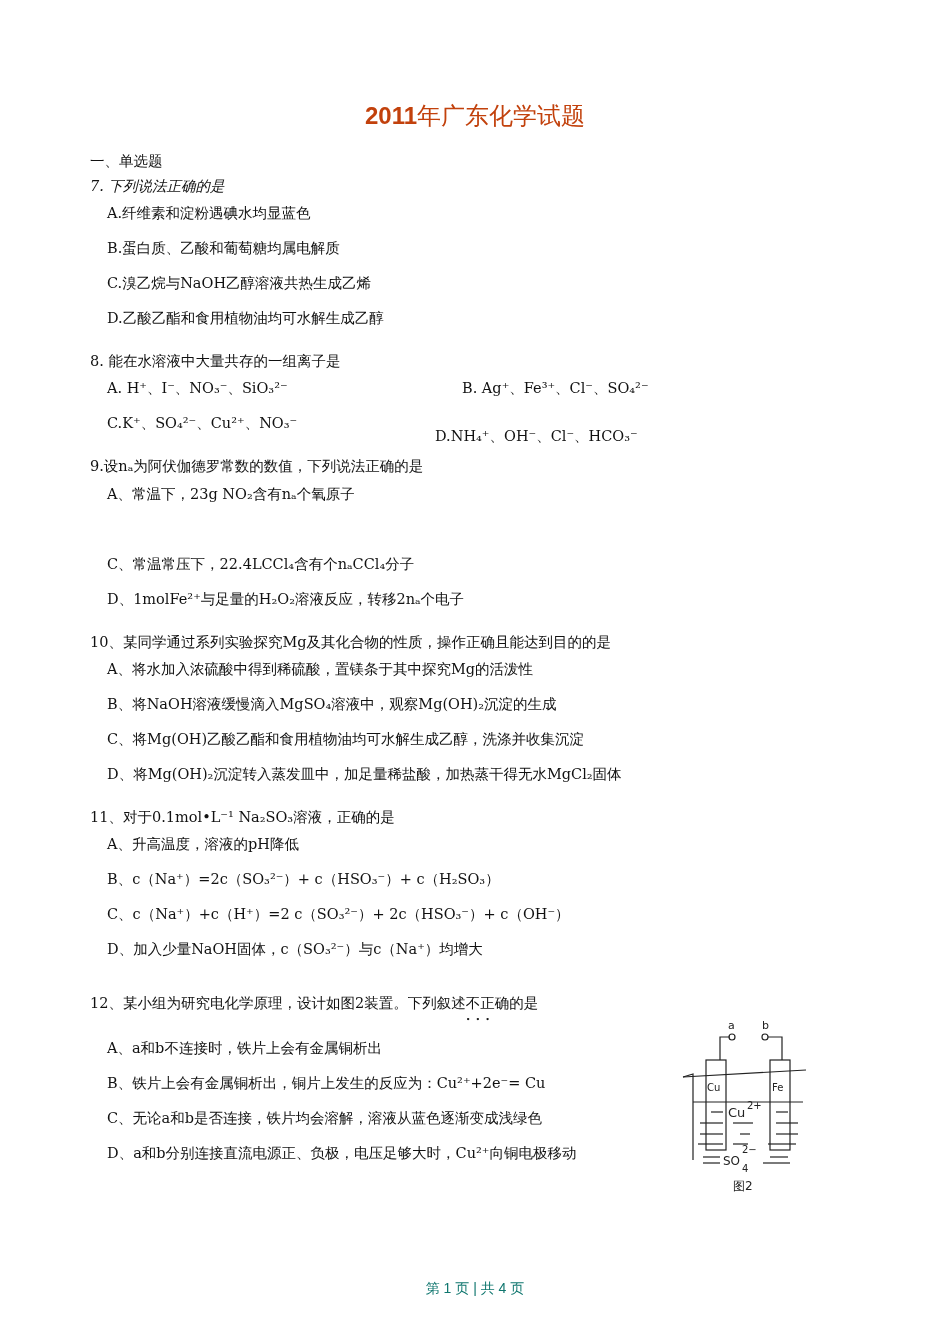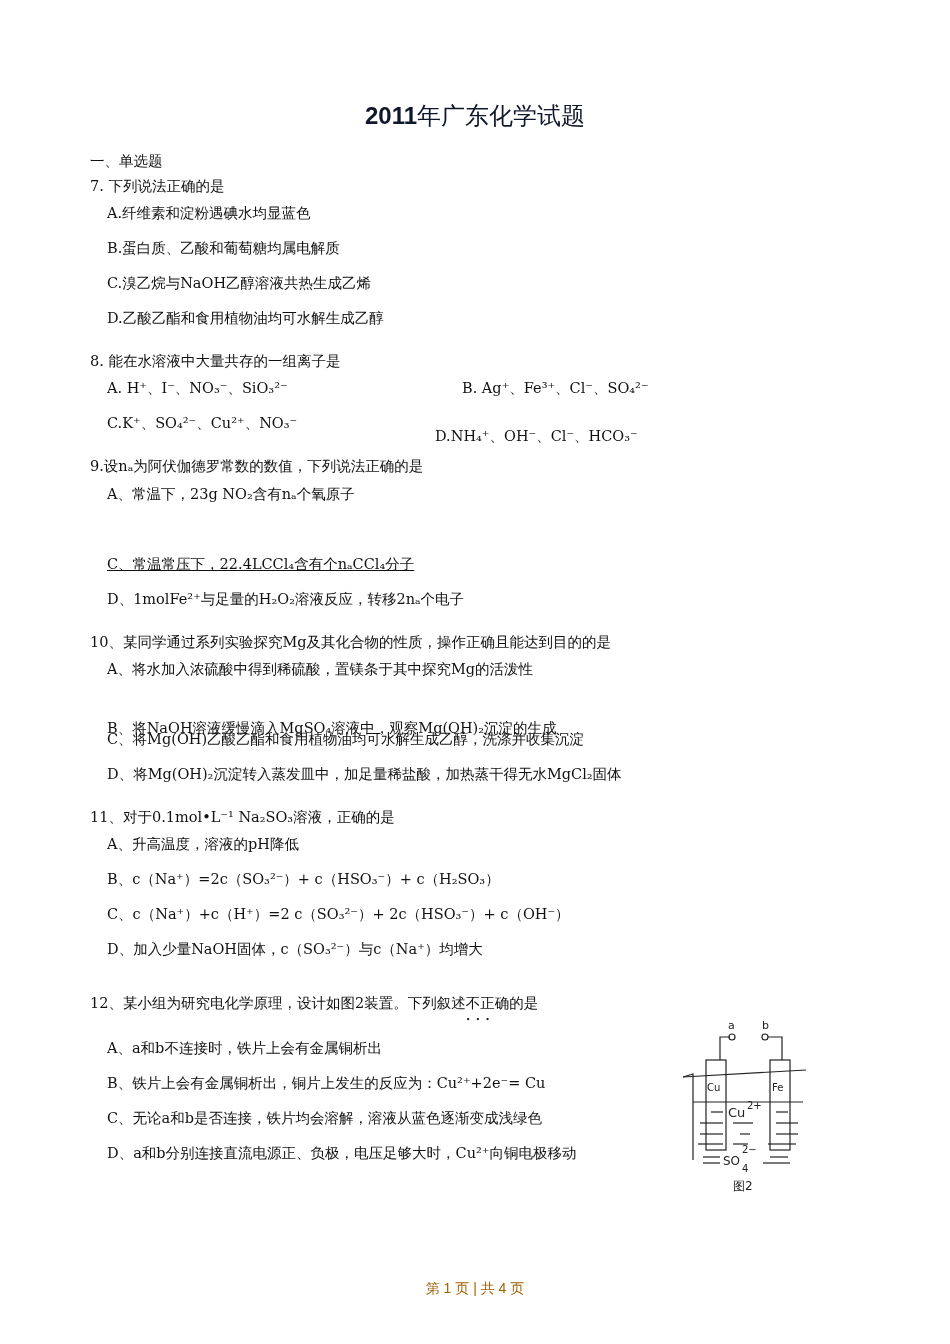--- a/index.html
+++ b/index.html
@@ -1,60 +1,60 @@
 <!DOCTYPE html>
 <html><head>
 <meta charset="utf-8">
 <style>
   html, body { margin: 0; padding: 0; background: #ffffff; }
   body { width: 950px; height: 1344px; position: relative; overflow: hidden;
          font-family: "DejaVu Serif", "Liberation Serif", serif; color: #111; }
   .page { position: absolute; left: 0; top: 0; width: 950px; height: 1344px; }
   .title { position: absolute; top: 100px; left: 0; width: 950px; text-align: center;
-           font-size: 24px; color: #0f172a; }
+           font-size: 24px; color: #c2410c; }
   .title .yr { font-family: "Liberation Sans", sans-serif; font-weight: bold; }
   .line { position: absolute; font-size: 14.5px; white-space: nowrap; line-height: 20px; }
   .q { left: 90px; margin-top: 8px; }
   .opt { left: 107px; }
   .emph { position: relative; }
   .emph::after { content: "\2022 \2022 \2022"; position: absolute; left: 0; top: 15px;
                  font-size: 8px; letter-spacing: 5px; color: #111; }
   .figure { position: absolute; left: 678px; top: 1010px; width: 135px; height: 185px; }
   .footer { position: absolute; top: 1280px; left: 0; width: 950px; text-align: center;
-            font-family: "Liberation Sans", sans-serif; font-size: 14px; color: #a16207; }
+            font-family: "Liberation Sans", sans-serif; font-size: 14px; color: #0f766e; }
 </style>
 </head>
 <body>
 
 <div class="page">
 
   <div class="title"><span class="yr">2011</span><span>年广东化学试题</span></div>
 
   <div class="line q" style="top:143px;">一、单选题</div>
 
-  <div class="line q" style="top:168px;">7. 下列说法正确的是</div>
+  <div class="line q" style="top:168px;font-style:italic;">7. 下列说法正确的是</div>
   <div class="line opt" style="top:203px;">A.纤维素和淀粉遇碘水均显蓝色</div>
   <div class="line opt" style="top:238px;">B.蛋白质、乙酸和葡萄糖均属电解质</div>
   <div class="line opt" style="top:273px;">C.溴乙烷与NaOH乙醇溶液共热生成乙烯</div>
   <div class="line opt" style="top:308px;">D.乙酸乙酯和食用植物油均可水解生成乙醇</div>
 
   <div class="line q" style="top:343px;">8. 能在水溶液中大量共存的一组离子是</div>
   <div class="line opt" style="top:378px;">A. H⁺、I⁻、NO₃⁻、SiO₃²⁻</div>
   <div class="line" style="top:378px; left:462px;">B. Ag⁺、Fe³⁺、Cl⁻、SO₄²⁻</div>
   <div class="line opt" style="top:413px;">C.K⁺、SO₄²⁻、Cu²⁺、NO₃⁻</div>
   <div class="line" style="top:413px; left:435px;margin-top:13px;">D.NH₄⁺、OH⁻、Cl⁻、HCO₃⁻</div>
 
   <div class="line q" style="top:448px;">9.设nₐ为阿伏伽德罗常数的数值，下列说法正确的是</div>
   <div class="line opt" style="top:484px;">A、常温下，23g NO₂含有nₐ个氧原子</div>
-  <div class="line opt" style="top:554px;text-decoration:underline;">C、常温常压下，22.4LCCl₄含有个nₐCCl₄分子</div>
+  <div class="line opt" style="top:554px;">C、常温常压下，22.4LCCl₄含有个nₐCCl₄分子</div>
   <div class="line opt" style="top:589px;">D、1molFe²⁺与足量的H₂O₂溶液反应，转移2nₐ个电子</div>
 
   <div class="line q" style="top:624px;">10、某同学通过系列实验探究Mg及其化合物的性质，操作正确且能达到目的的是</div>
   <div class="line opt" style="top:659px;text-align:right;">A、将水加入浓硫酸中得到稀硫酸，置镁条于其中探究Mg的活泼性</div>
-  <div class="line opt" style="top:694px;margin-top:24px;">B、将NaOH溶液缓慢滴入MgSO₄溶液中，观察Mg(OH)₂沉淀的生成</div>
+  <div class="line opt" style="top:694px;">B、将NaOH溶液缓慢滴入MgSO₄溶液中，观察Mg(OH)₂沉淀的生成</div>
   <div class="line opt" style="top:729px;">C、将Mg(OH)乙酸乙酯和食用植物油均可水解生成乙醇，洗涤并收集沉淀</div>
   <div class="line opt" style="top:764px;">D、将Mg(OH)₂沉淀转入蒸发皿中，加足量稀盐酸，加热蒸干得无水MgCl₂固体</div>
 
   <div class="line q" style="top:799px;">11、对于0.1mol•L⁻¹ Na₂SO₃溶液，正确的是</div>
   <div class="line opt" style="top:834px;">A、升高温度，溶液的pH降低</div>
   <div class="line opt" style="top:869px;">B、c（Na⁺）=2c（SO₃²⁻）+ c（HSO₃⁻）+ c（H₂SO₃）</div>
   <div class="line opt" style="top:904px;">C、c（Na⁺）+c（H⁺）=2 c（SO₃²⁻）+ 2c（HSO₃⁻）+ c（OH⁻）</div>
   <div class="line opt" style="top:939px;">D、加入少量NaOH固体，c（SO₃²⁻）与c（Na⁺）均增大</div>
 
   <div class="line q" style="top:985px;"><span>12、某小组为研究电化学原理，设计如图2装置。下列叙述</span><span class="emph">不正确</span><span>的是</span></div>

